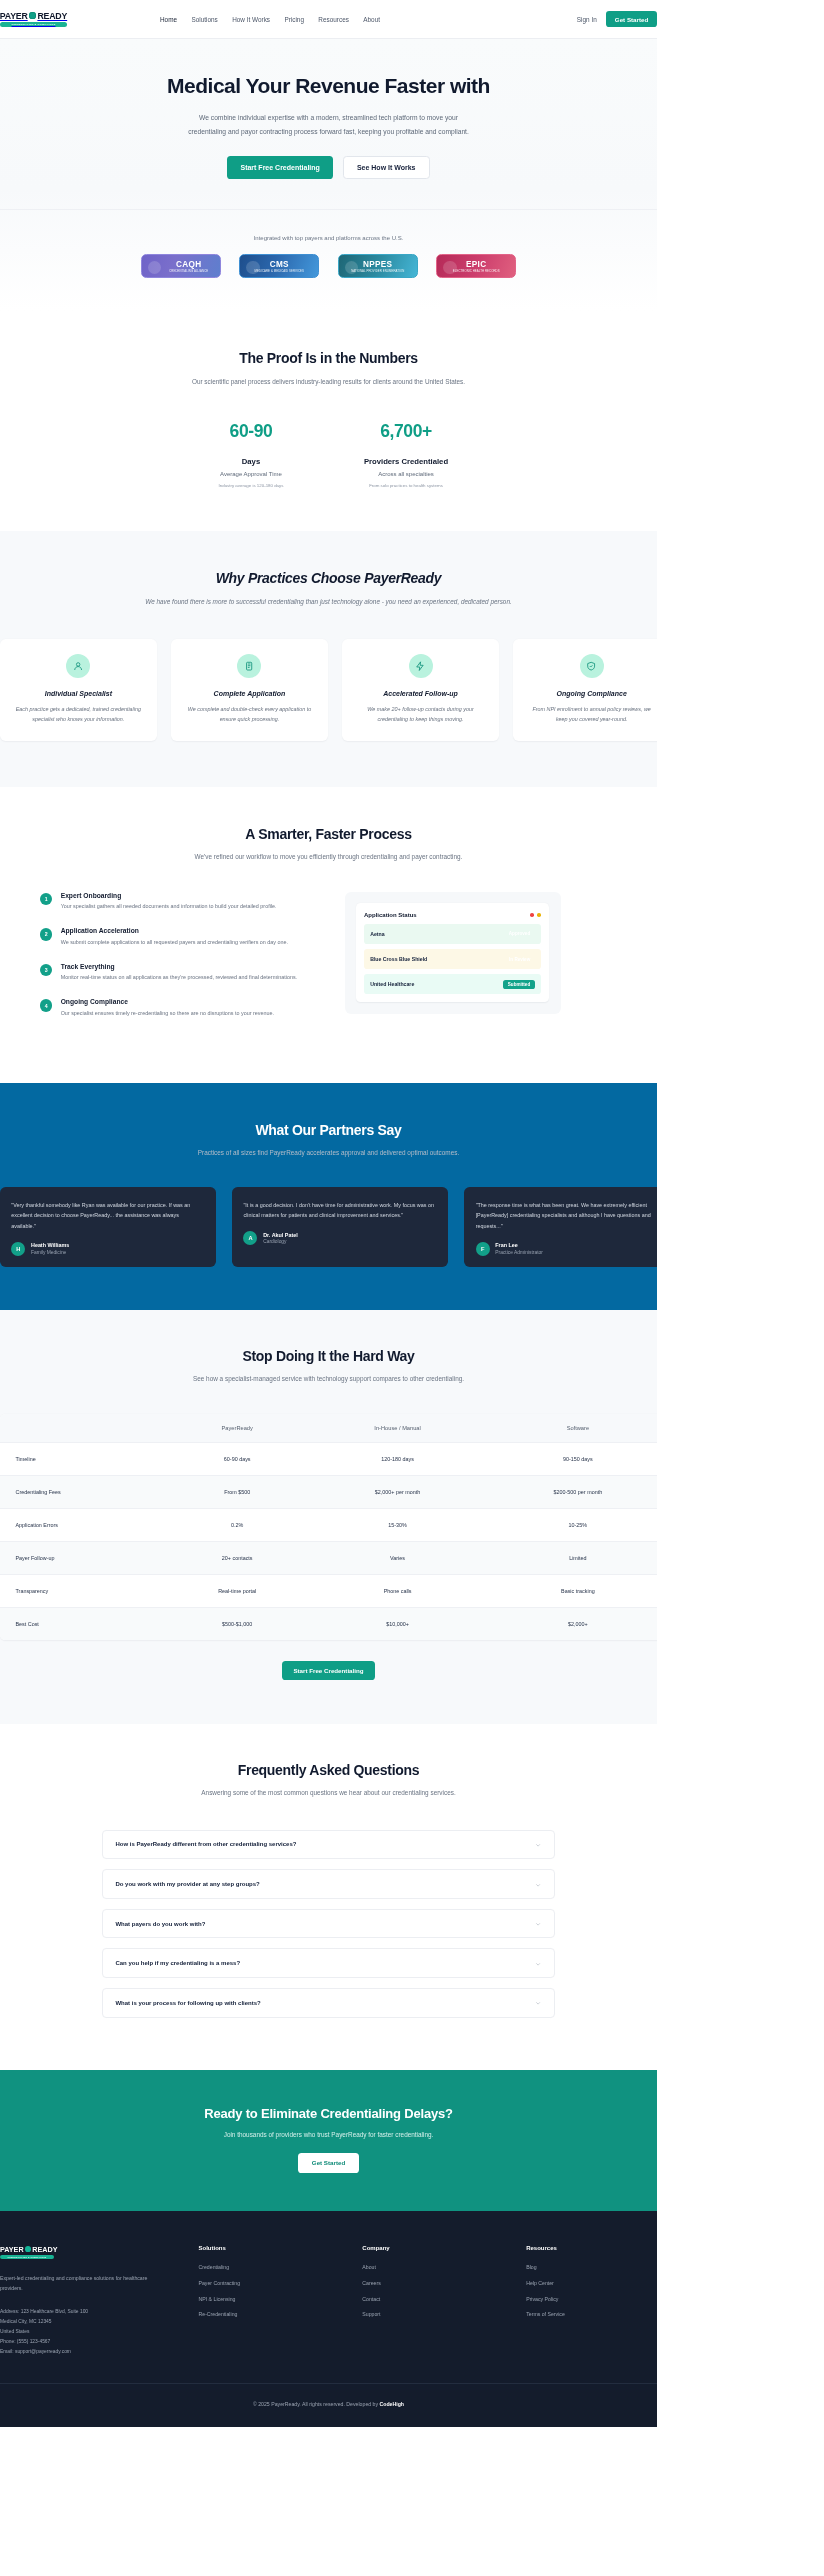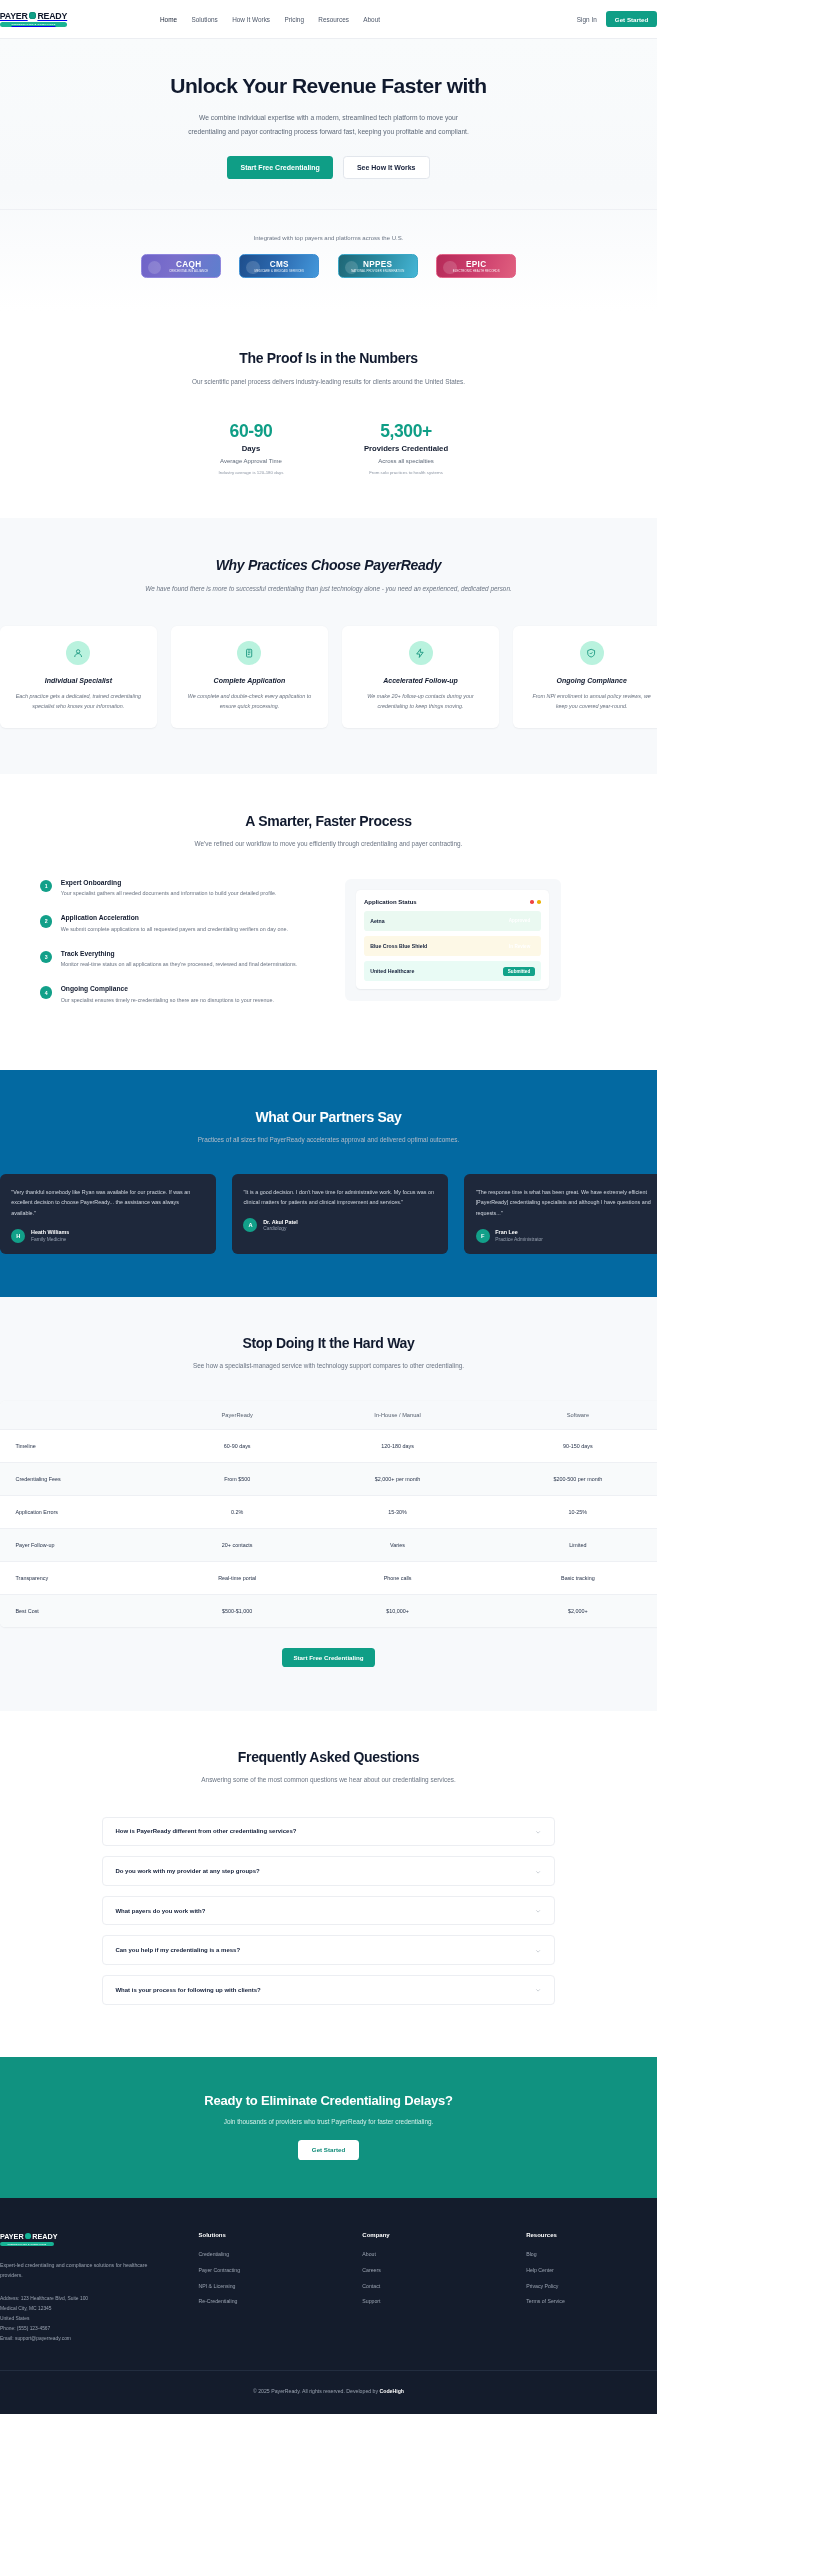--- a/index.html
+++ b/index.html
@@ -115,21 +115,21 @@
   .stats { background: #ffffff; padding: 39px 0 43px; text-align: center; }
   .section-title {
     font-size: 14px; font-weight: 800; color: #111a2e; letter-spacing: -0.3px;
   }
   .section-sub {
     margin: 9.3px auto 0; font-size: 6.4px; color: #6a7483; line-height: 1.75;
   }
   .stat-row { margin-top: 34px; display: flex; justify-content: center; gap: 0; }
   .stat { width: 155px; }
   .stat-value { font-size: 17.5px; font-weight: 800; color: #0f9e86; letter-spacing: -0.4px; }
-  .stat-label { margin-top: 2px; font-size: 7.7px; font-weight: 800; color: #111a2e; }
+  .stat-label { margin-top: 15px; font-size: 7.7px; font-weight: 800; color: #111a2e; }
   .stat-desc { margin-top: 5.2px; font-size: 6px; color: #5f6a7a; }
   .stat-note { margin-top: 6.2px; font-size: 4.4px; color: #8d96a4; }
 
   
   .why { background: #f7f9fb; padding: 39px 0 46px; text-align: center; font-style: italic; }
   .why .section-sub { width: 412px; }
   .cards-4 {
     margin: 32px auto 0; width: 670px;
     display: grid; grid-template-columns: repeat(4, 1fr); gap: 14.4px;
   }
@@ -297,21 +297,21 @@
       </nav>
       <div class="header-right">
         <a href="#" class="signin">Sign In</a>
         <button class="btn btn-primary btn-get-started">Get Started</button>
       </div>
     </div>
   </header>
 
   <section class="hero">
     <h1>
-      <span>Unlock Your Revenue Faster with</span>
+      <span>Medical Your Revenue Faster with</span>
     </h1>
     <p>We combine individual expertise with a modern, streamlined tech platform to move your credentialing and payor contracting process forward fast, keeping you profitable and compliant.</p>
     <div class="hero-cta">
       <button class="btn btn-primary btn-hero-primary">Start Free Credentialing</button>
       <button class="btn btn-hero-secondary">See How It Works</button>
     </div>
     <div class="hero-divider"></div>
     <div class="integrations-label">Integrated with top payers and platforms across the U.S.</div>
     <div class="logo-row">
       <div class="brand-badge bb-caqh">
@@ -337,21 +337,21 @@
     <h2 class="section-title">The Proof Is in the Numbers</h2>
     <p class="section-sub">Our scientific panel process delivers industry-leading results for clients around the United States.</p>
     <div class="stat-row">
       <div class="stat">
         <div class="stat-value">60-90</div>
         <div class="stat-label">Days</div>
         <div class="stat-desc">Average Approval Time</div>
         <div class="stat-note">Industry average is 120-180 days</div>
       </div>
       <div class="stat">
-        <div class="stat-value">5,300+</div>
+        <div class="stat-value">6,700+</div>
         <div class="stat-label">Providers Credentialed</div>
         <div class="stat-desc">Across all specialties</div>
         <div class="stat-note">From solo practices to health systems</div>
       </div>
     </div>
   </section>
 
   <section class="why">
     <h2 class="section-title">Why Practices Choose PayerReady</h2>
     <p class="section-sub">We have found there is more to successful credentialing than just technology alone - you need an experienced, dedicated person.</p>

